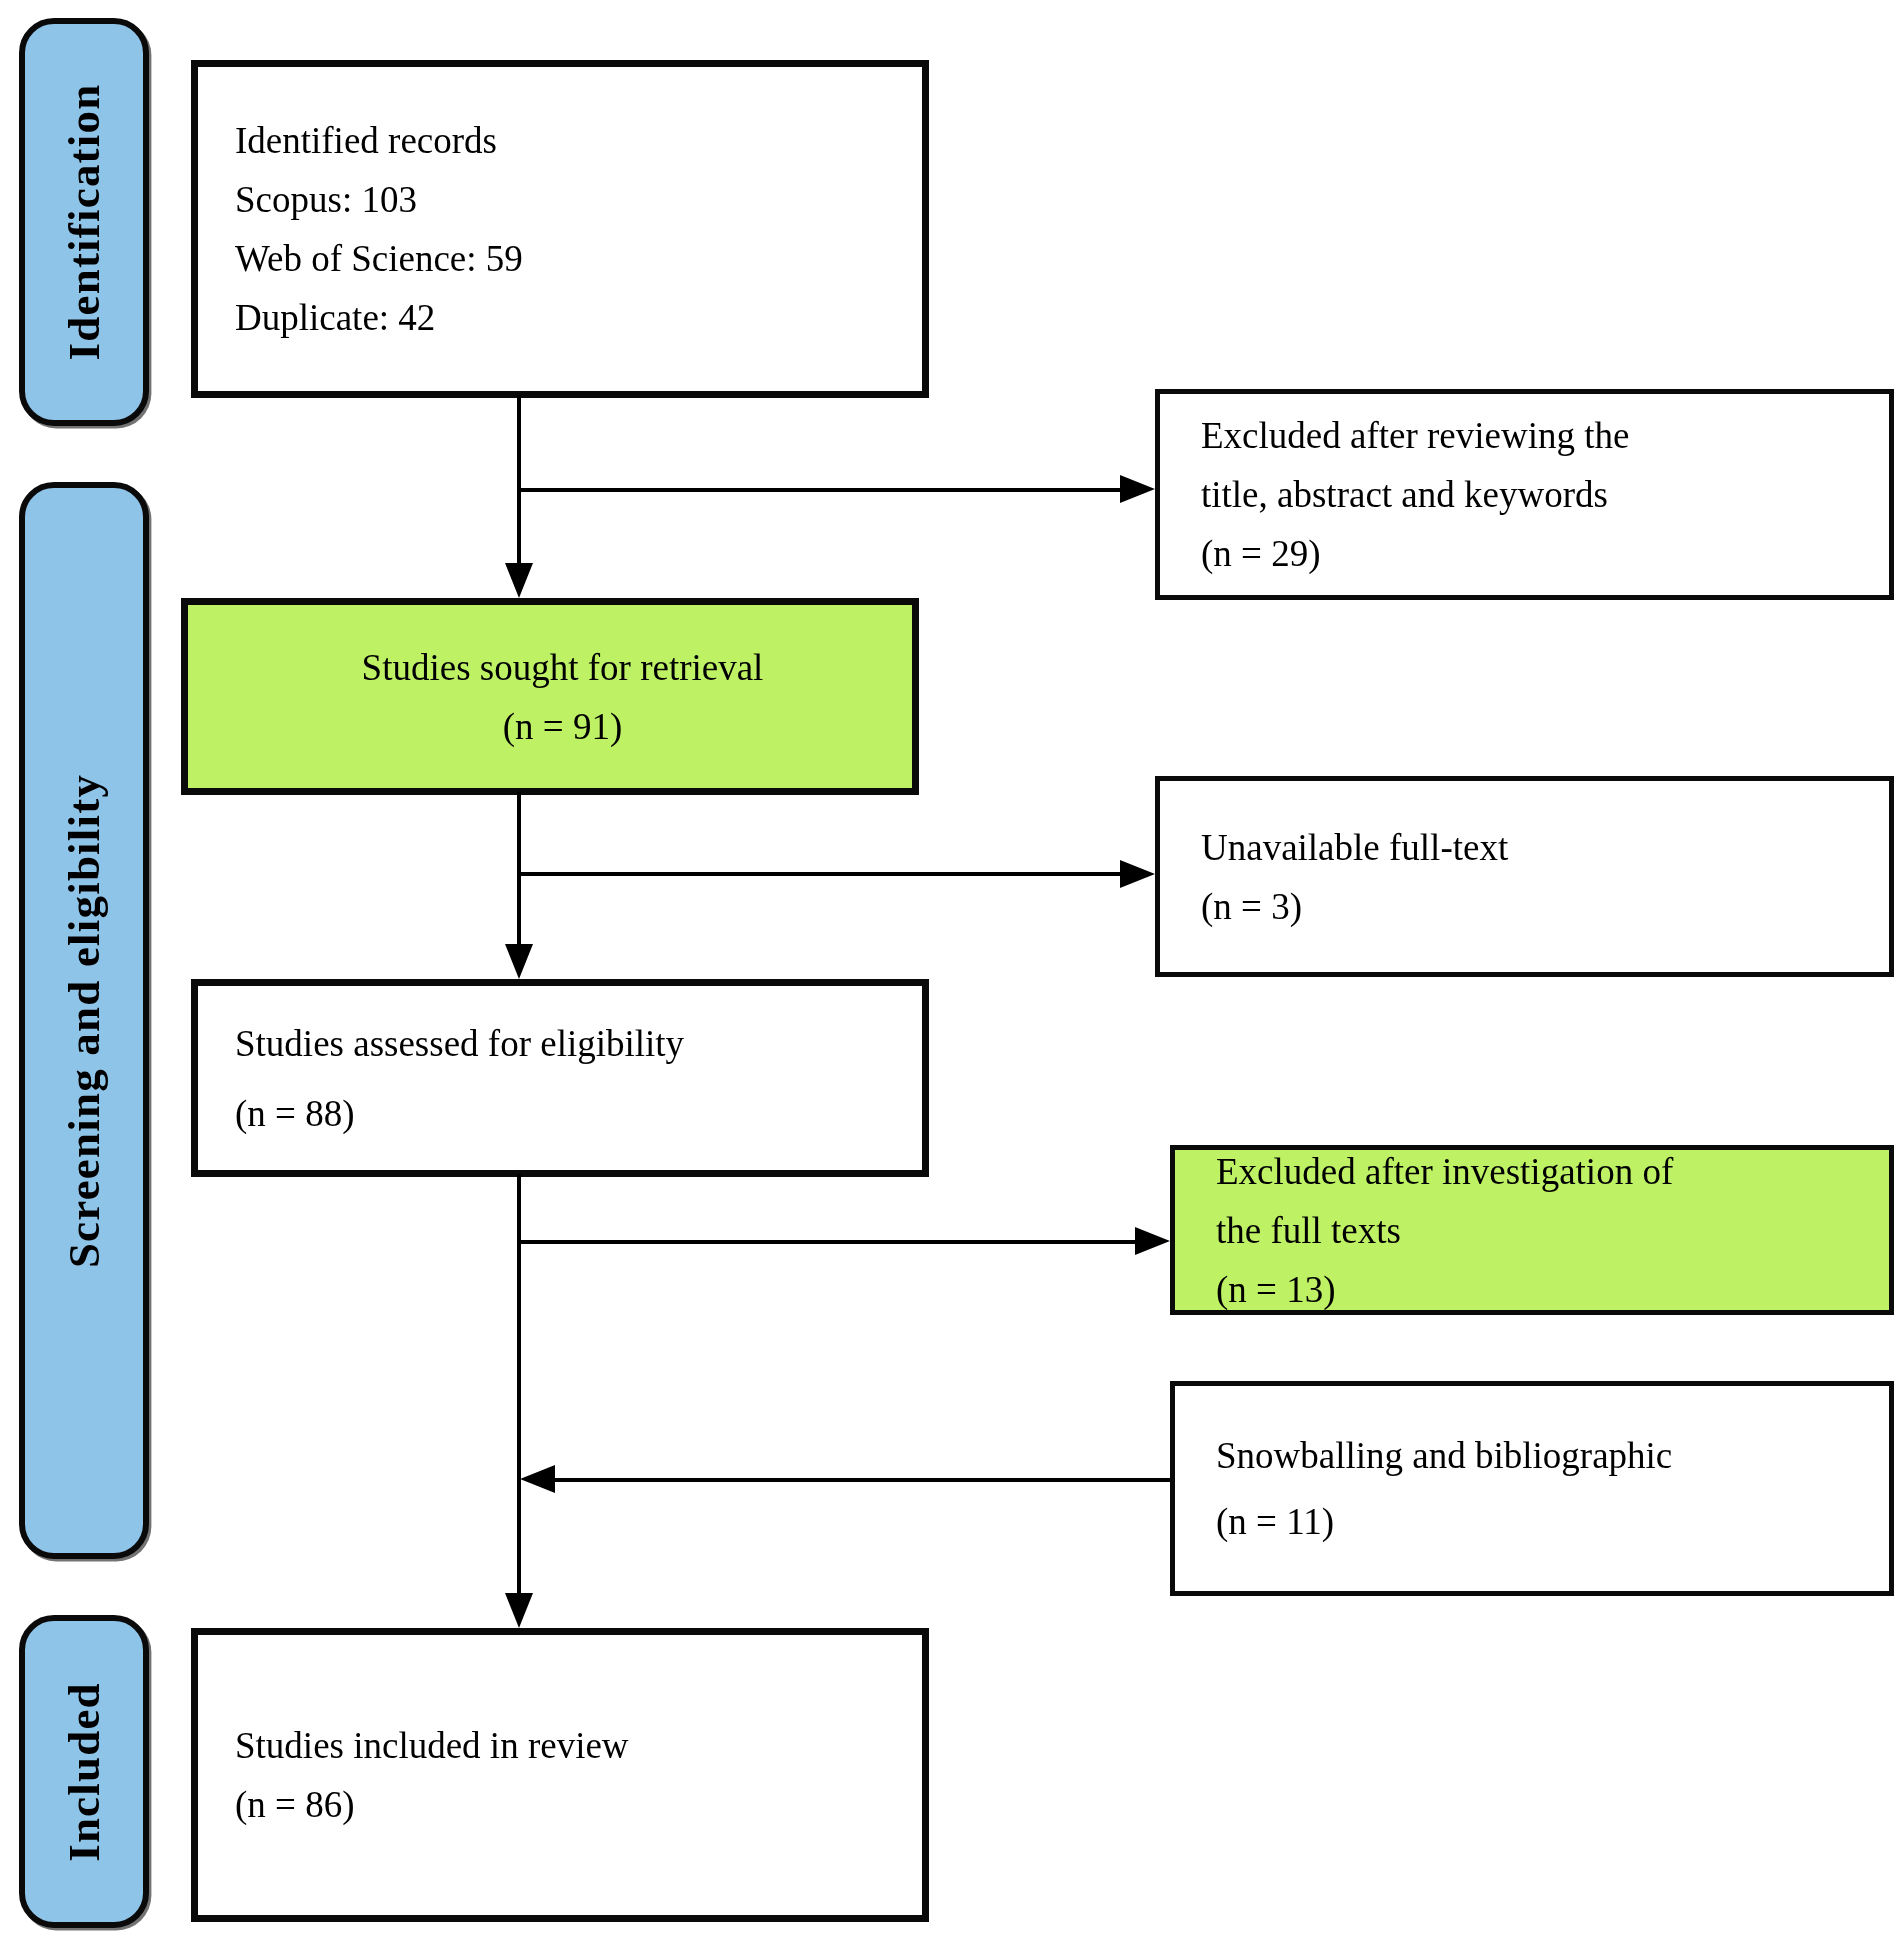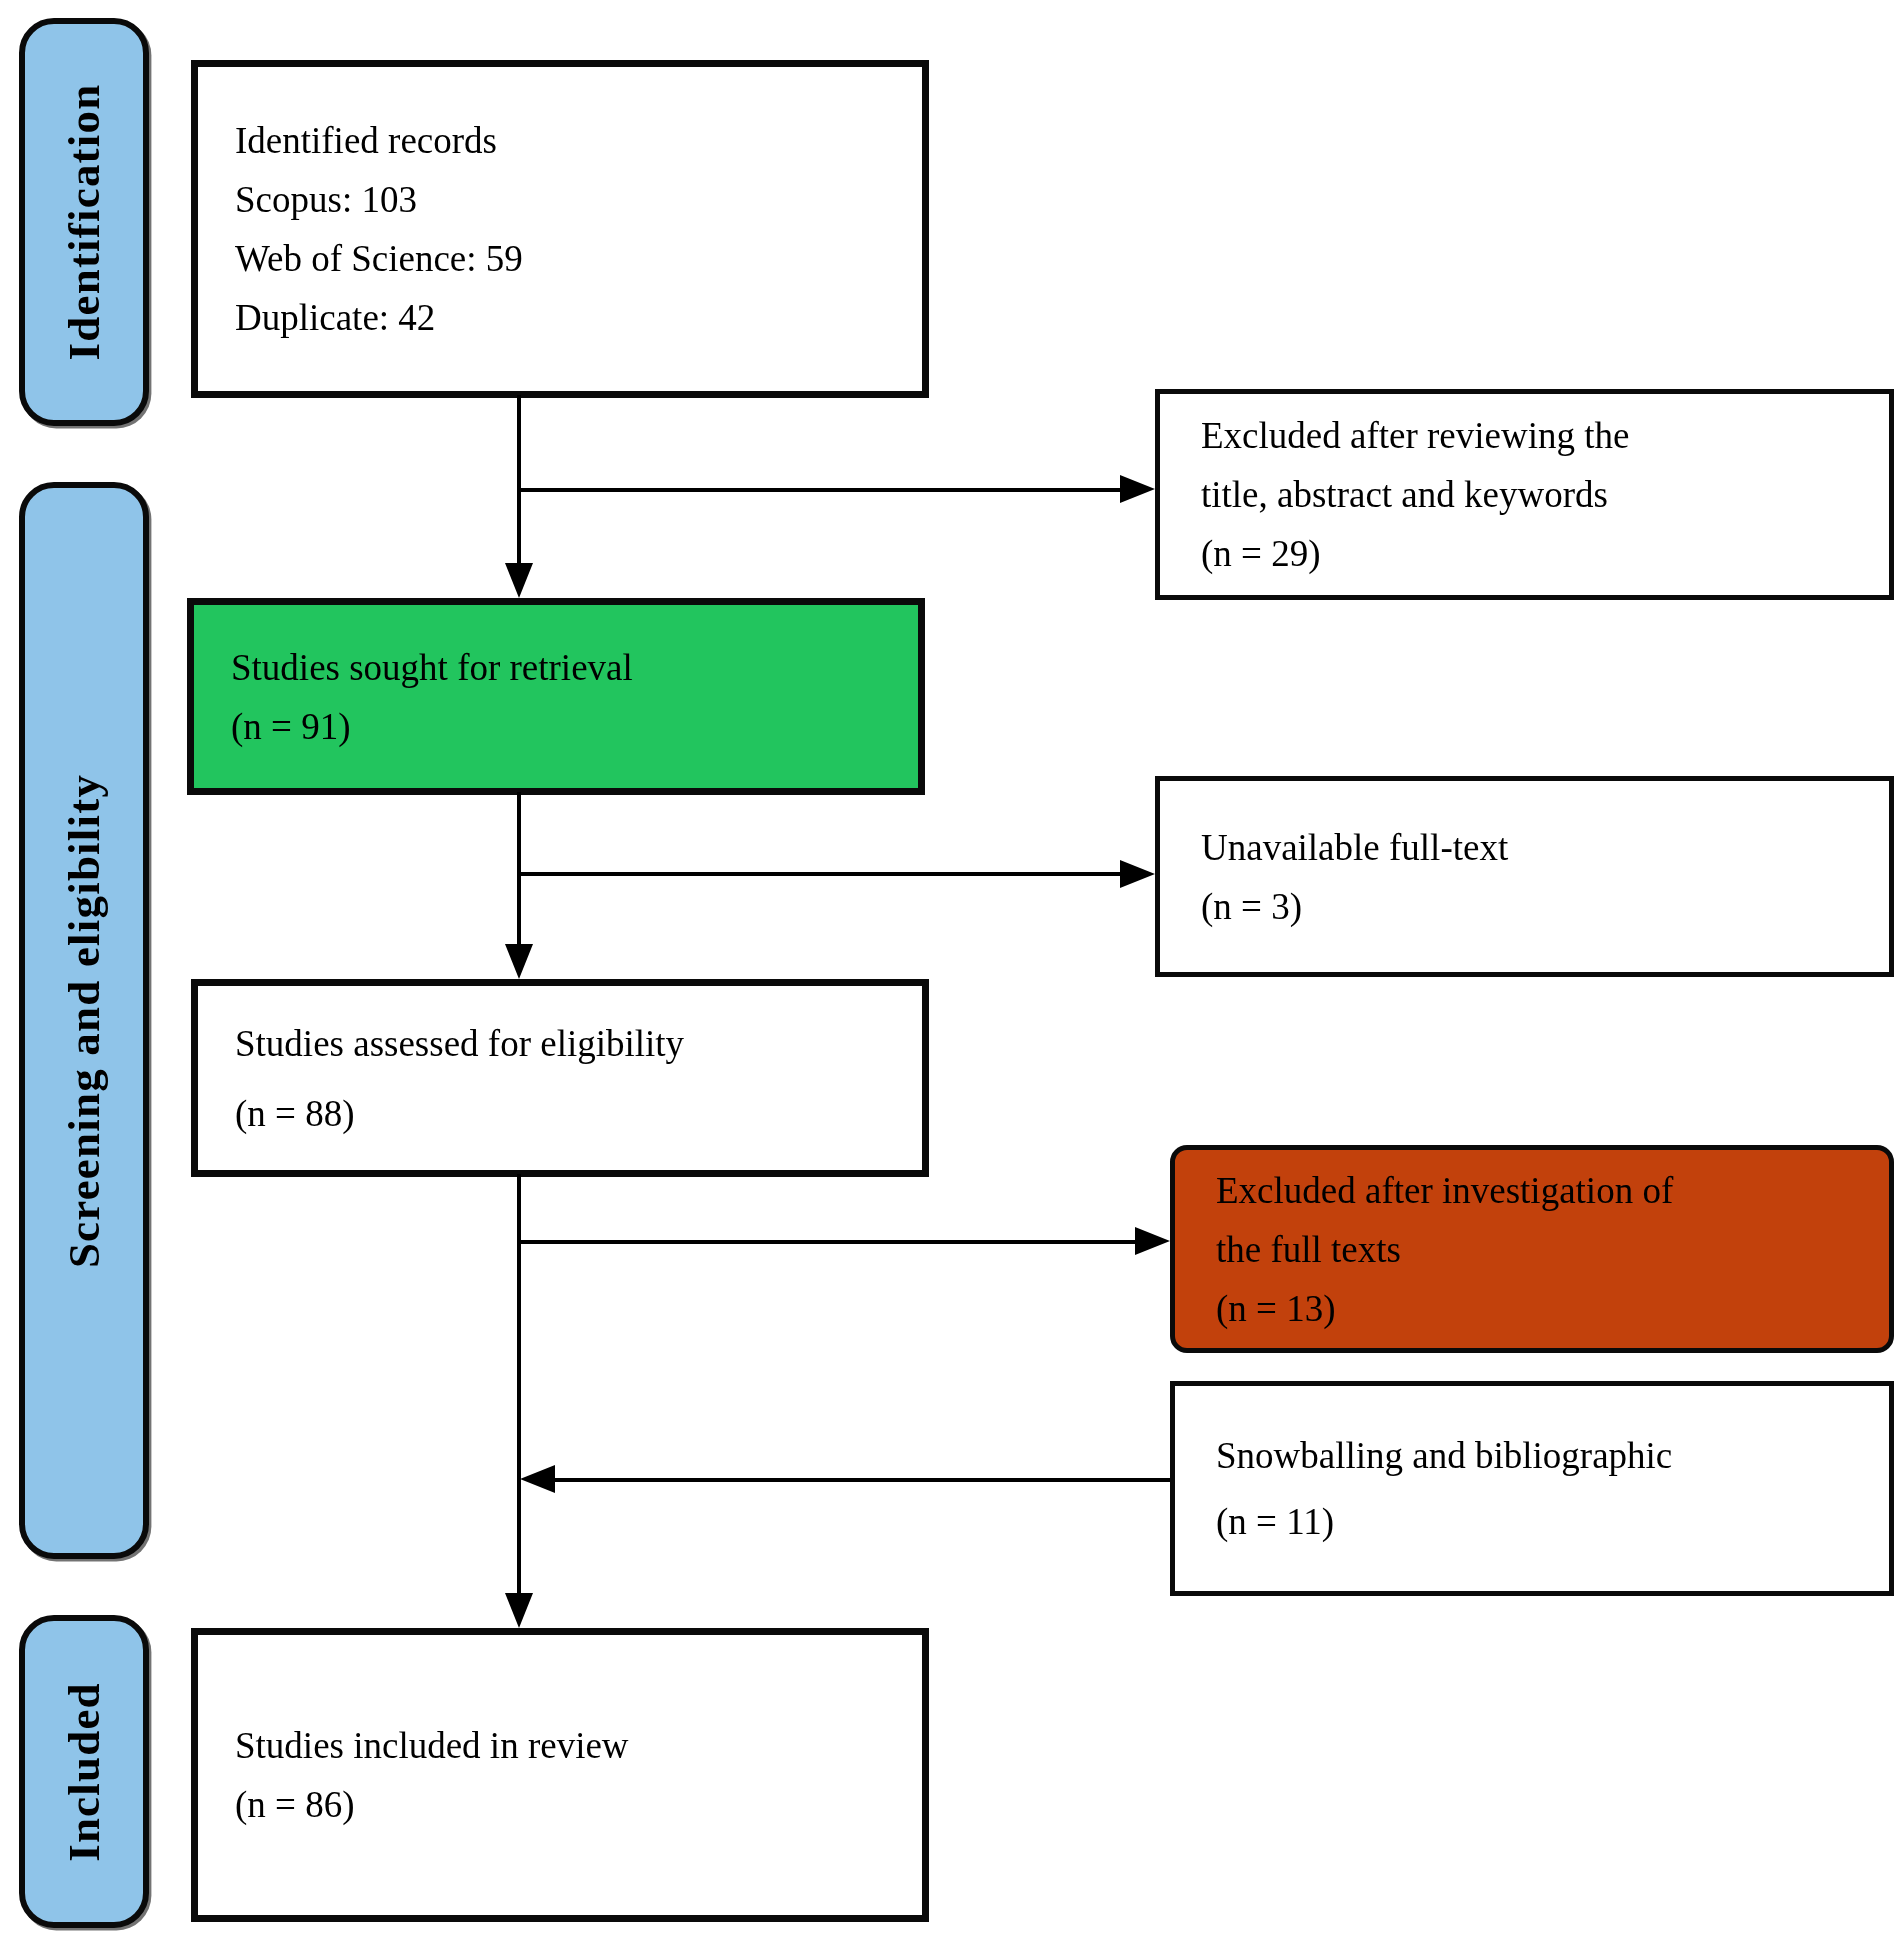--- a/index.html
+++ b/index.html
@@ -118,21 +118,21 @@
     <div class="stage-label">Included</div>
   </div>
 
   <div class="fbox" style="left: 191px; top: 60px; width: 738px; height: 338px; background: rgb(255, 255, 255);">
     <div class="tline">Identified records</div>
     <div class="tline">Scopus: 103</div>
     <div class="tline">Web of Science: 59</div>
     <div class="tline">Duplicate: 42</div>
   </div>
 
-  <div class="fbox" style="left: 187px; top: 598px; width: 738px; height: 197px; background: #22c55e;">
+  <div class="fbox" style="left: 181px; top: 598px; width: 738px; height: 197px; background: #bef264; text-align: center;">
     <div class="tline">Studies sought for retrieval</div>
     <div class="tline">(n = 91)</div>
   </div>
 
   <div class="fbox" style="left: 191px; top: 979px; width: 738px; height: 198px; background: rgb(255, 255, 255); gap: 11px;">
     <div class="tline">Studies assessed for eligibility</div>
     <div class="tline">(n = 88)</div>
   </div>
 
   <div class="fbox" style="left: 191px; top: 1628px; width: 738px; height: 294px; background: rgb(255, 255, 255);">
@@ -144,21 +144,21 @@
     <div class="tline">Excluded after reviewing the</div>
     <div class="tline">title, abstract and keywords</div>
     <div class="tline">(n = 29)</div>
   </div>
 
   <div class="sbox" style="left: 1155px; top: 776px; width: 739px; height: 201px; background: rgb(255, 255, 255);">
     <div class="tline">Unavailable full-text</div>
     <div class="tline">(n = 3)</div>
   </div>
 
-  <div class="sbox" style="left: 1170px; top: 1145px; width: 724px; height: 208px; background: #c2410c; border-radius: 17px;">
+  <div class="sbox" style="left: 1170px; top: 1145px; width: 724px; height: 170px; background: #bef264;">
     <div class="tline">Excluded after investigation of</div>
     <div class="tline">the full texts</div>
     <div class="tline">(n = 13)</div>
   </div>
 
   <div class="sbox" style="left: 1170px; top: 1381px; width: 724px; height: 215px; background: rgb(255, 255, 255); gap: 7px;">
     <div class="tline">Snowballing and bibliographic</div>
     <div class="tline">(n = 11)</div>
   </div>
 

